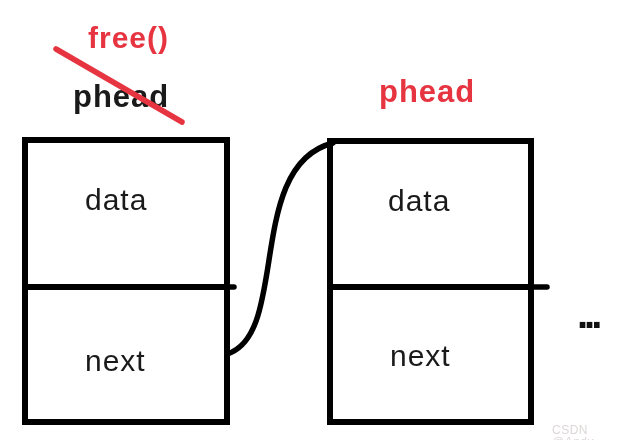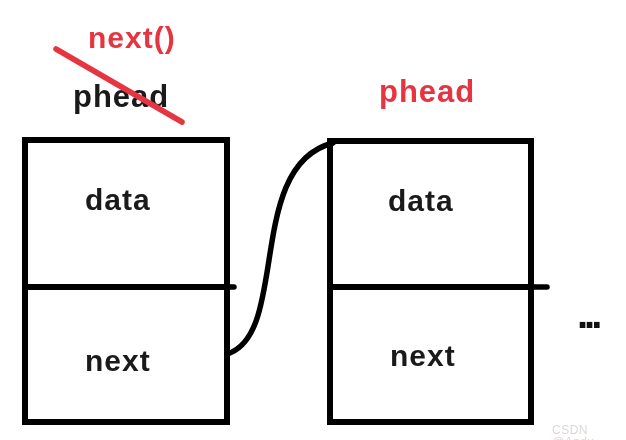--- a/index.html
+++ b/index.html
@@ -44,21 +44,21 @@
     position: absolute;
     left: 0; right: 0;
     height: 6px;
     background: #000000;
   }
   .node-1 .divider { top: 141px; }
   .node-2 .divider { top: 140px; }
   .cell-label {
     position: absolute;
     line-height: 1;
-    font-weight: 700;
+    font-weight: 400;
     font-size: 30px;
     letter-spacing: 1px;
     color: #1a1a1a;
     white-space: nowrap;
   }
   .node-1 .data-label { left: 57px; top: 42px;  }
   .node-1 .next-label { left: 57px; top: 203px; }
   .node-2 .data-label { left: 55px; top: 42px;  }
   .node-2 .next-label { left: 57px; top: 197px; }
 
@@ -92,21 +92,21 @@
     <div class="divider"></div>
     <span class="cell-label next-label">next</span>
   </div>
 
   <div class="node node-2">
     <span class="cell-label data-label">data</span>
     <div class="divider"></div>
     <span class="cell-label next-label">next</span>
   </div>
 
-  <div class="label red-label free-label">next()</div>
+  <div class="label red-label free-label">free()</div>
 
   <div class="label black-label phead-old">phead</div>
 
   <div class="label red-label phead-new">phead</div>
 
   <div class="ellipsis">...</div>
 
   <div class="watermark">CSDN @Andy</div>
 
   <svg class="overlay" width="626" height="440" viewBox="0 0 626 440">

